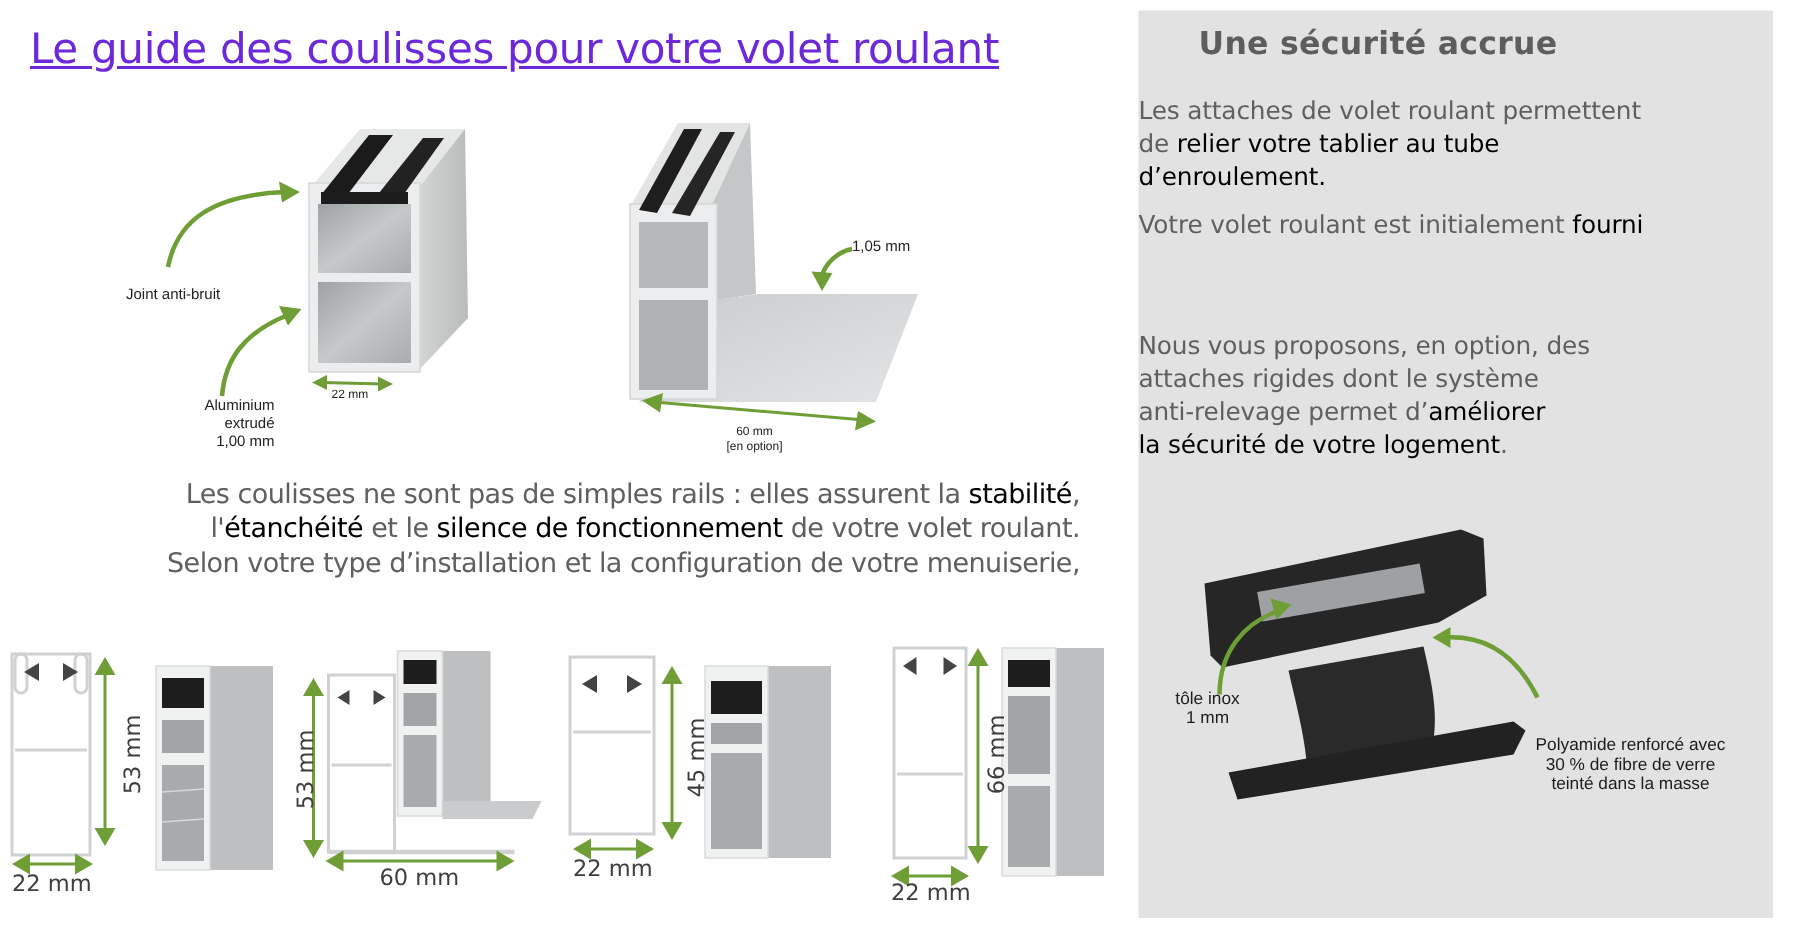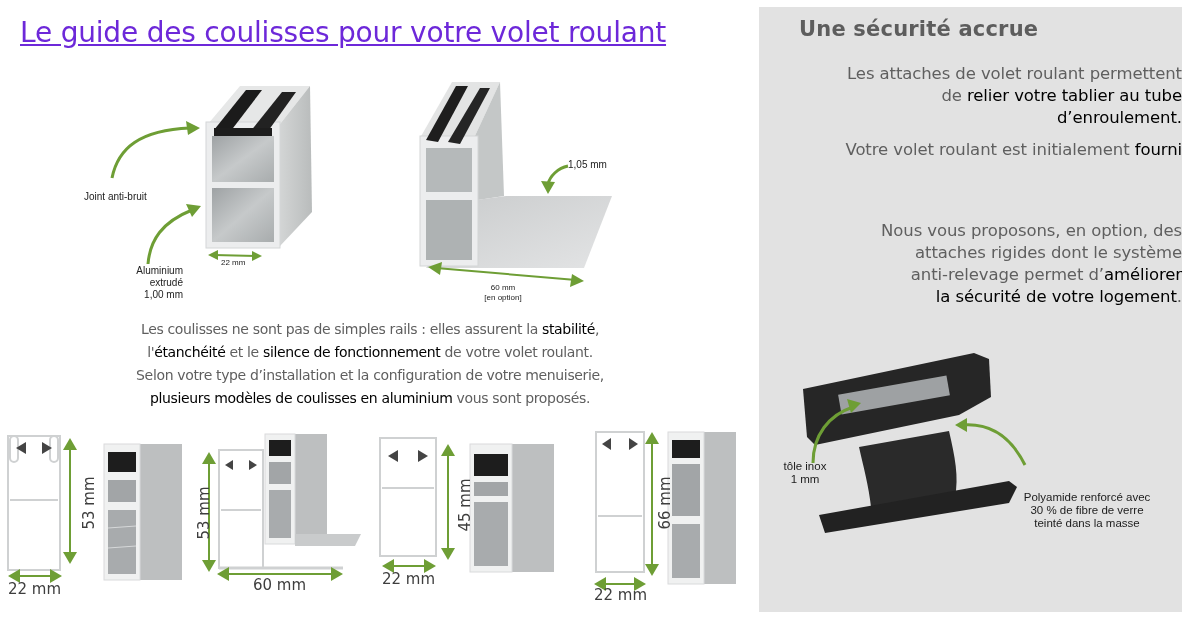--- a/index.html
+++ b/index.html
@@ -2,32 +2,32 @@
 <html><head>
 <meta charset="utf-8">
 <style>
   * { box-sizing: border-box; margin: 0; padding: 0; }
   html, body { width: 1200px; height: 628px; background: #ffffff; overflow: hidden; }
   body { position: relative; font-family: "DejaVu Sans", "Liberation Sans", sans-serif; color: #5f5f5f; }
   .abs { position: absolute; }
   .green { color: #000000; }
 
   .main-title { left: 20px; top: 16px; font-size: 28px; color: #6d28d9; letter-spacing: -0.2px; white-space: nowrap; text-decoration: underline; }
-  .intro { left: 20px; top: 318px; width: 700px; text-align: center; font-size: 14px; line-height: 23px; color: #5f5f5f; letter-spacing: -0.35px; }
+  .intro { left: 20px; top: 318px; width: 700px; text-align: right; font-size: 18px; line-height: 23px; color: #5f5f5f; letter-spacing: -0.35px; }
 
   .small-label { font-family: "Liberation Sans", sans-serif; font-size: 10px; color: #222; text-align: right; line-height: 12px; white-space: nowrap; }
   .tiny-label { font-family: "Liberation Sans", sans-serif; font-size: 8px; color: #222; text-align: center; line-height: 10px; white-space: nowrap; }
 
   .dim-label { font-size: 15px; color: #3e3e3e; white-space: nowrap; }
   .dim-vert { transform: rotate(-90deg); transform-origin: center center; }
 
   
   .panel { left: 759px; top: 7px; width: 423px; height: 605px; background: #e2e2e2; }
   .panel-title { left: 12px; top: 10px; font-size: 21px; color: #5d5d5d; font-weight: bold; letter-spacing: 0.2px; white-space: nowrap; margin-left: 28px; }
-  .panel-para { left: 0; width: 423px; text-align: right; font-size: 16.5px; line-height: 22px; color: #5f5f5f; letter-spacing: -0.1px; }
+  .panel-para { left: 0; width: 423px; text-align: left; font-size: 16.5px; line-height: 22px; color: #5f5f5f; letter-spacing: -0.1px; }
   .panel-label { font-family: "Liberation Sans", sans-serif; font-size: 11.5px; color: #1c1c1c; text-align: center; line-height: 13px; white-space: nowrap; }
 
   svg { position: absolute; overflow: visible; }
 </style>
 </head>
 <body>
 
 <div class="abs main-title">Le guide des coulisses pour votre volet roulant</div>
 
 <div class="abs" style="left:0;top:0;width:400px;height:310px;">
@@ -103,21 +103,20 @@
   <div class="abs tiny-label" style="left:78px;top:283px;width:50px;">
     <div>60 mm</div>
     <div>[en option]</div>
   </div>
 </div>
 
 <div class="abs intro">
   <div><span>Les coulisses ne sont pas de simples rails : elles assurent la </span><span class="green">stabilité</span><span>,</span></div>
   <div><span>l'</span><span class="green">étanchéité</span><span> et le </span><span class="green">silence de fonctionnement</span><span> de votre volet roulant.</span></div>
   <div>Selon votre type d’installation et la configuration de votre menuiserie,</div>
-  <div><span class="green">plusieurs modèles de coulisses en aluminium</span><span> vous sont proposés.</span></div>
 </div>
 
 <div class="abs" style="left:0;top:430px;width:200px;height:180px;">
   <svg width="200" height="180" style="left:0;top:0;">
     <rect x="8" y="6" width="52" height="134" fill="#fff" stroke="#cfd1d2" stroke-width="2"></rect>
     <line x1="10" y1="70" x2="58" y2="70" stroke="#cfd1d2" stroke-width="2"></line>
     <rect x="10" y="6" width="8" height="26" rx="4" fill="none" stroke="#cfd1d2" stroke-width="2"></rect>
     <rect x="50" y="6" width="8" height="26" rx="4" fill="none" stroke="#cfd1d2" stroke-width="2"></rect>
     <path d="M16,18 l10,-6 v12z" fill="#444"></path>
       <path d="M52,18 l-10,-6 v12z" fill="#444"></path>

